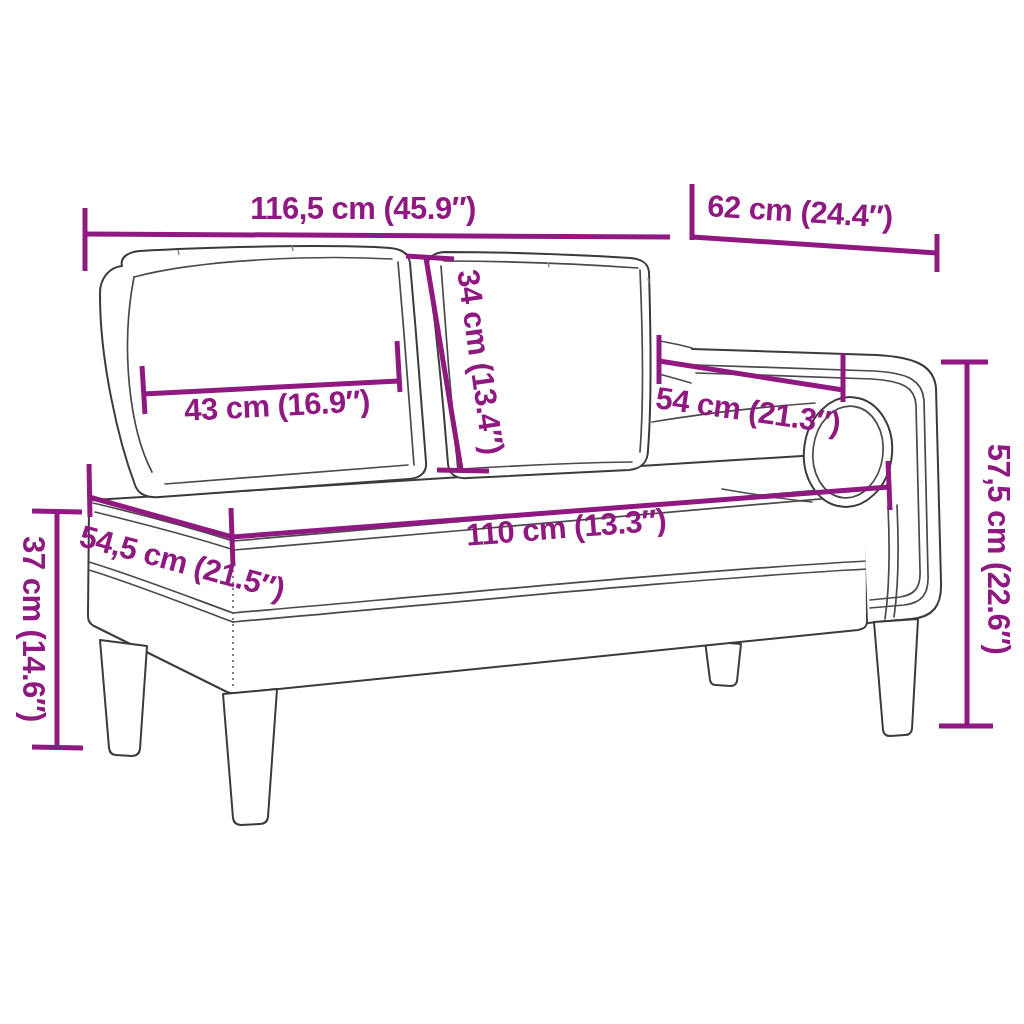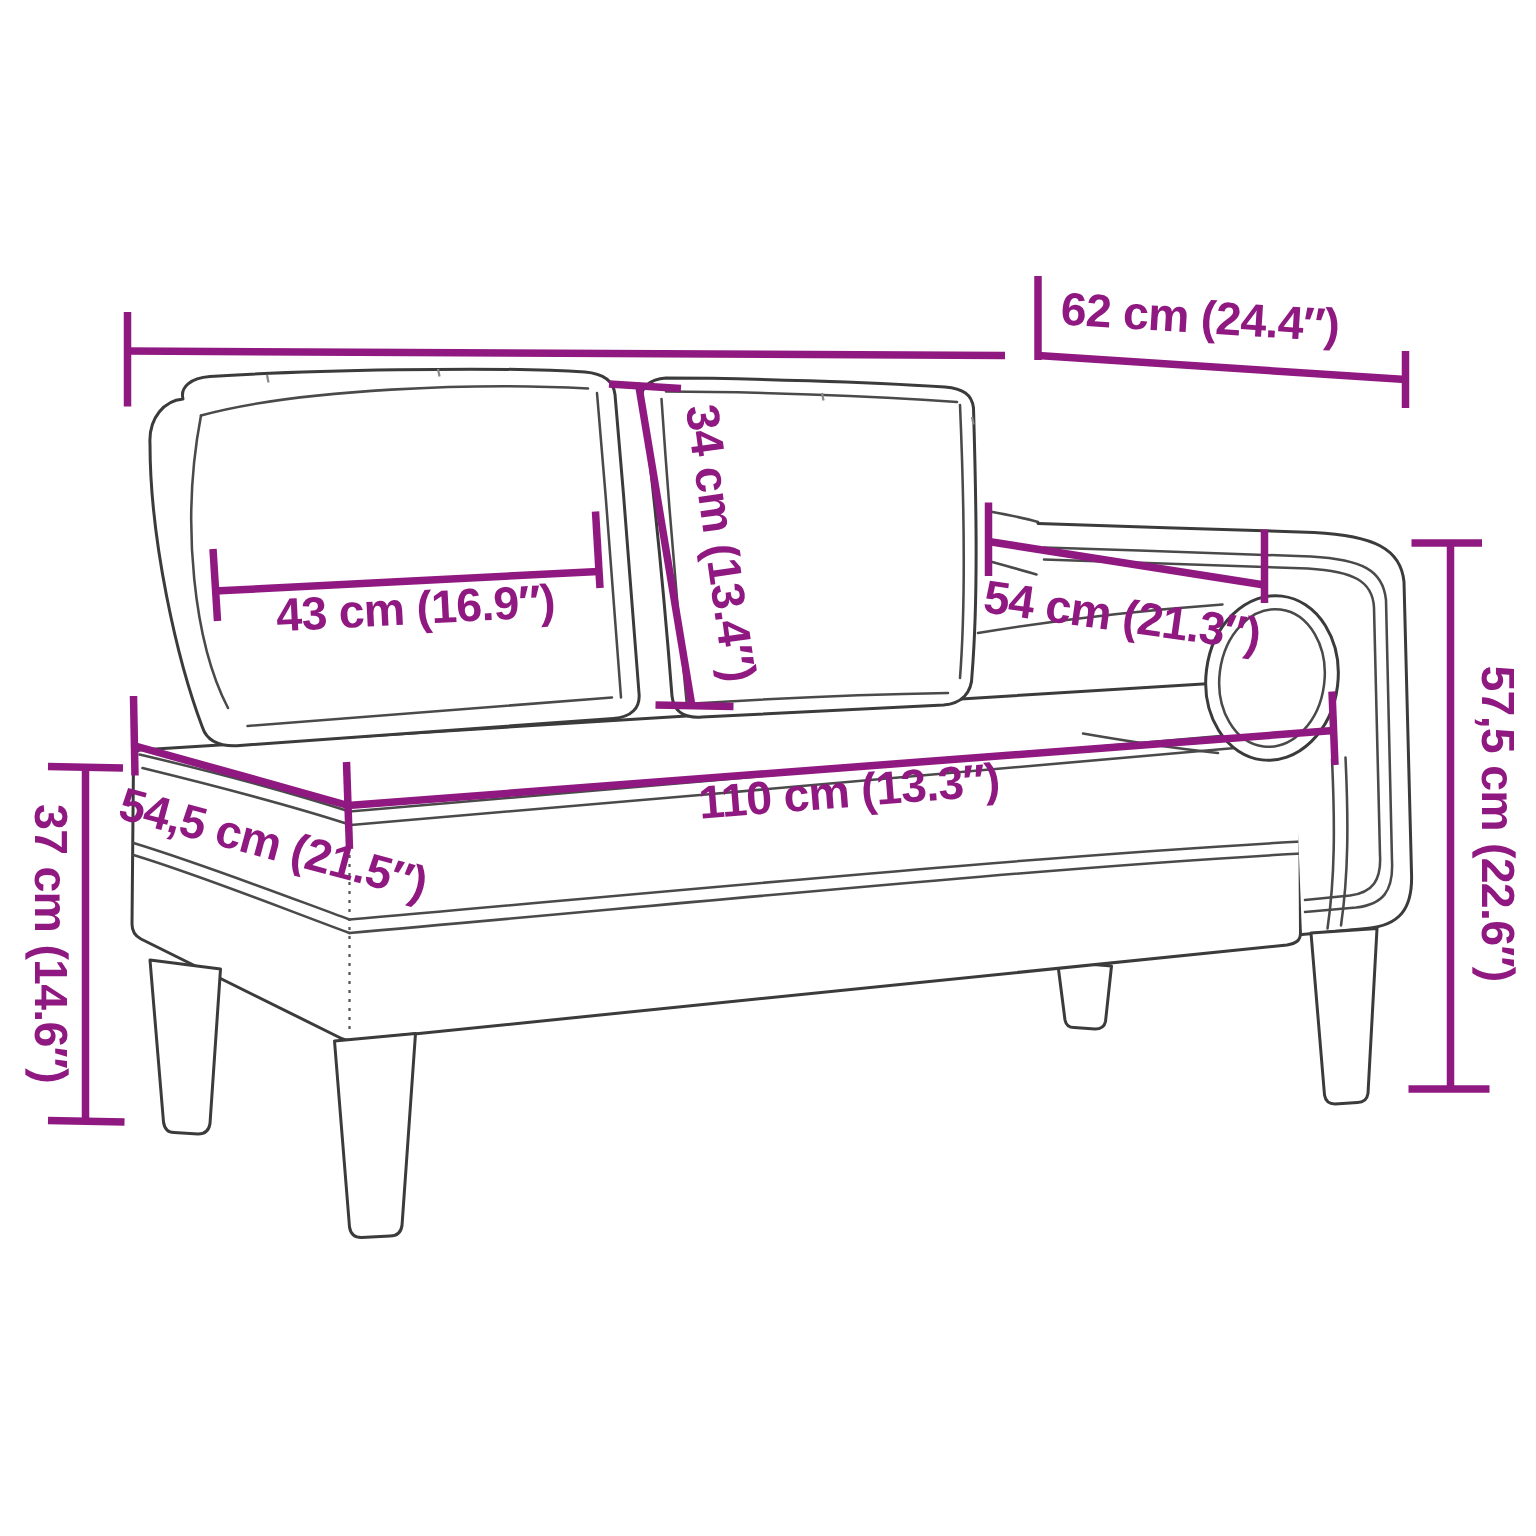--- a/index.html
+++ b/index.html
@@ -153,20 +153,21 @@
       <path class="dim" d="M 89,464 L 90,517"></path>
       <path class="dim" d="M 89,497 L 232,537"></path>
     </g>
     <g>
       <path class="dim" d="M 231,508 L 233,566"></path>
       <path class="dim" d="M 232,537 L 889,487"></path>
       <path class="dim" d="M 888,461 L 890,510"></path>
     </g>
   </svg>
 
+  <div class="dim-label" style="left:363px;top:209px;transform:translate(-50%,-50%);">116,5 cm (45.9″)</div>
 
   <div class="dim-label" style="left:800px;top:212px;transform:translate(-50%,-50%) rotate(3.5deg);">62 cm (24.4″)</div>
 
   <div class="dim-label" style="left:277px;top:406px;transform:translate(-50%,-50%) rotate(-3deg);">43 cm (16.9″)</div>
 
   <div class="dim-label" style="left:480px;top:362px;transform:translate(-50%,-50%) rotate(82deg);">34 cm (13.4″)</div>
 
   <div class="dim-label" style="left:748px;top:411px;transform:translate(-50%,-50%) rotate(8deg);">54 cm (21.3″)</div>
 
   <div class="dim-label" style="left:998px;top:549px;transform:translate(-50%,-50%) rotate(90deg);">57,5 cm (22.6″)</div>

